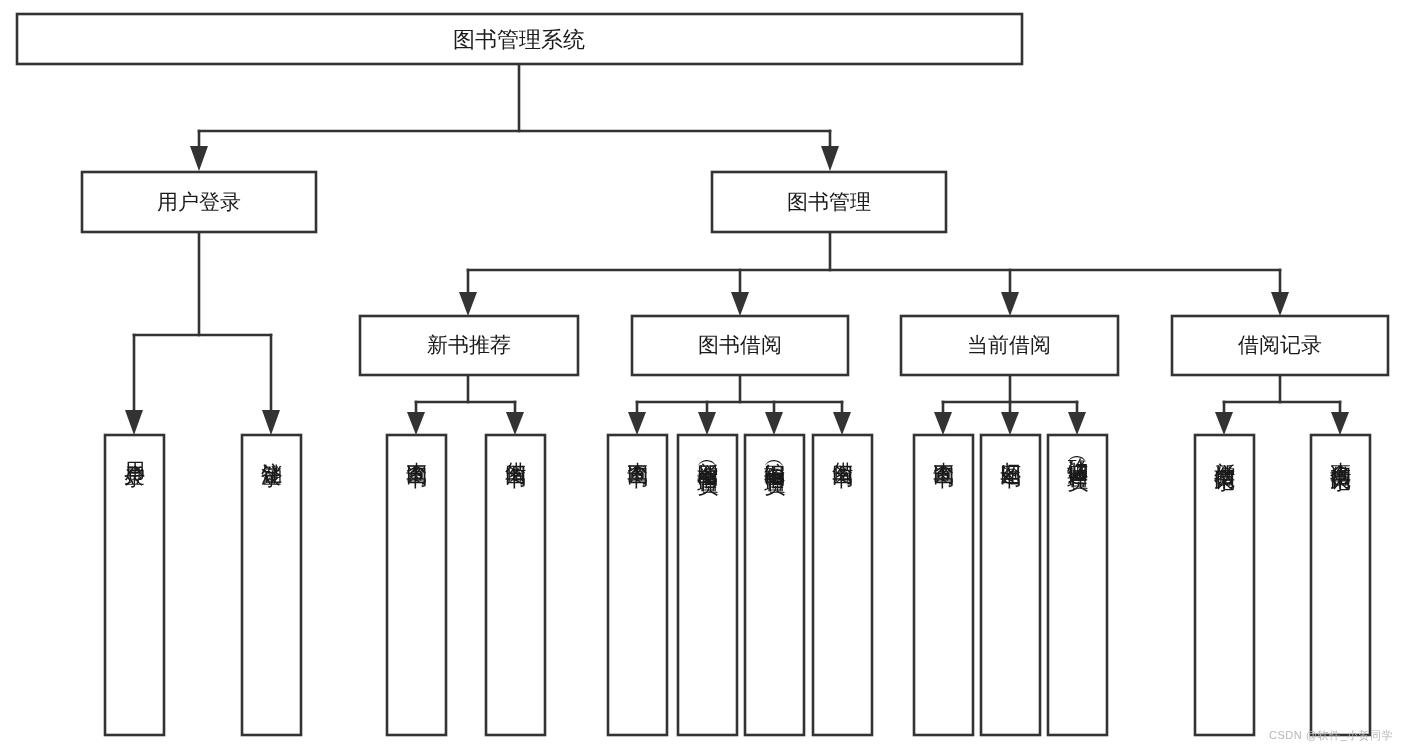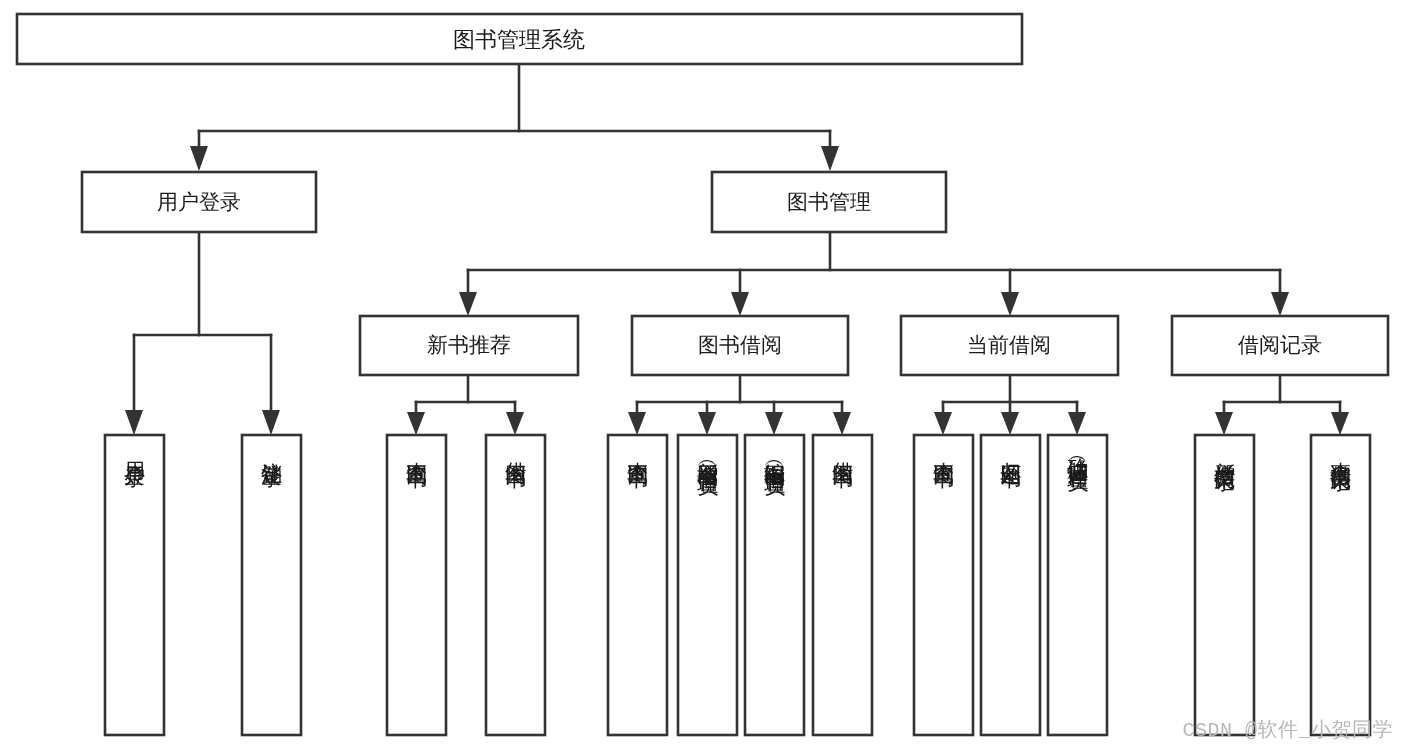--- a/index.html
+++ b/index.html
@@ -71,22 +71,22 @@
     font-size: 21px;
     line-height: 1.08;
     color: #1a1a1a;
     letter-spacing: 2px;
     white-space: nowrap;
   }
   .watermark {
     position: absolute;
     right: 12px;
     bottom: 4px;
-    font-family: Liberation Mono, monospace;
-    font-size: 20px;
+    font-family: Liberation Sans, sans-serif;
+    font-size: 11px;
     color: #b7b7b7;
     letter-spacing: 0.5px;
     white-space: nowrap;
   }
 </style>
 </head>
 <body>
 
 <div id="diagram-root">
 

